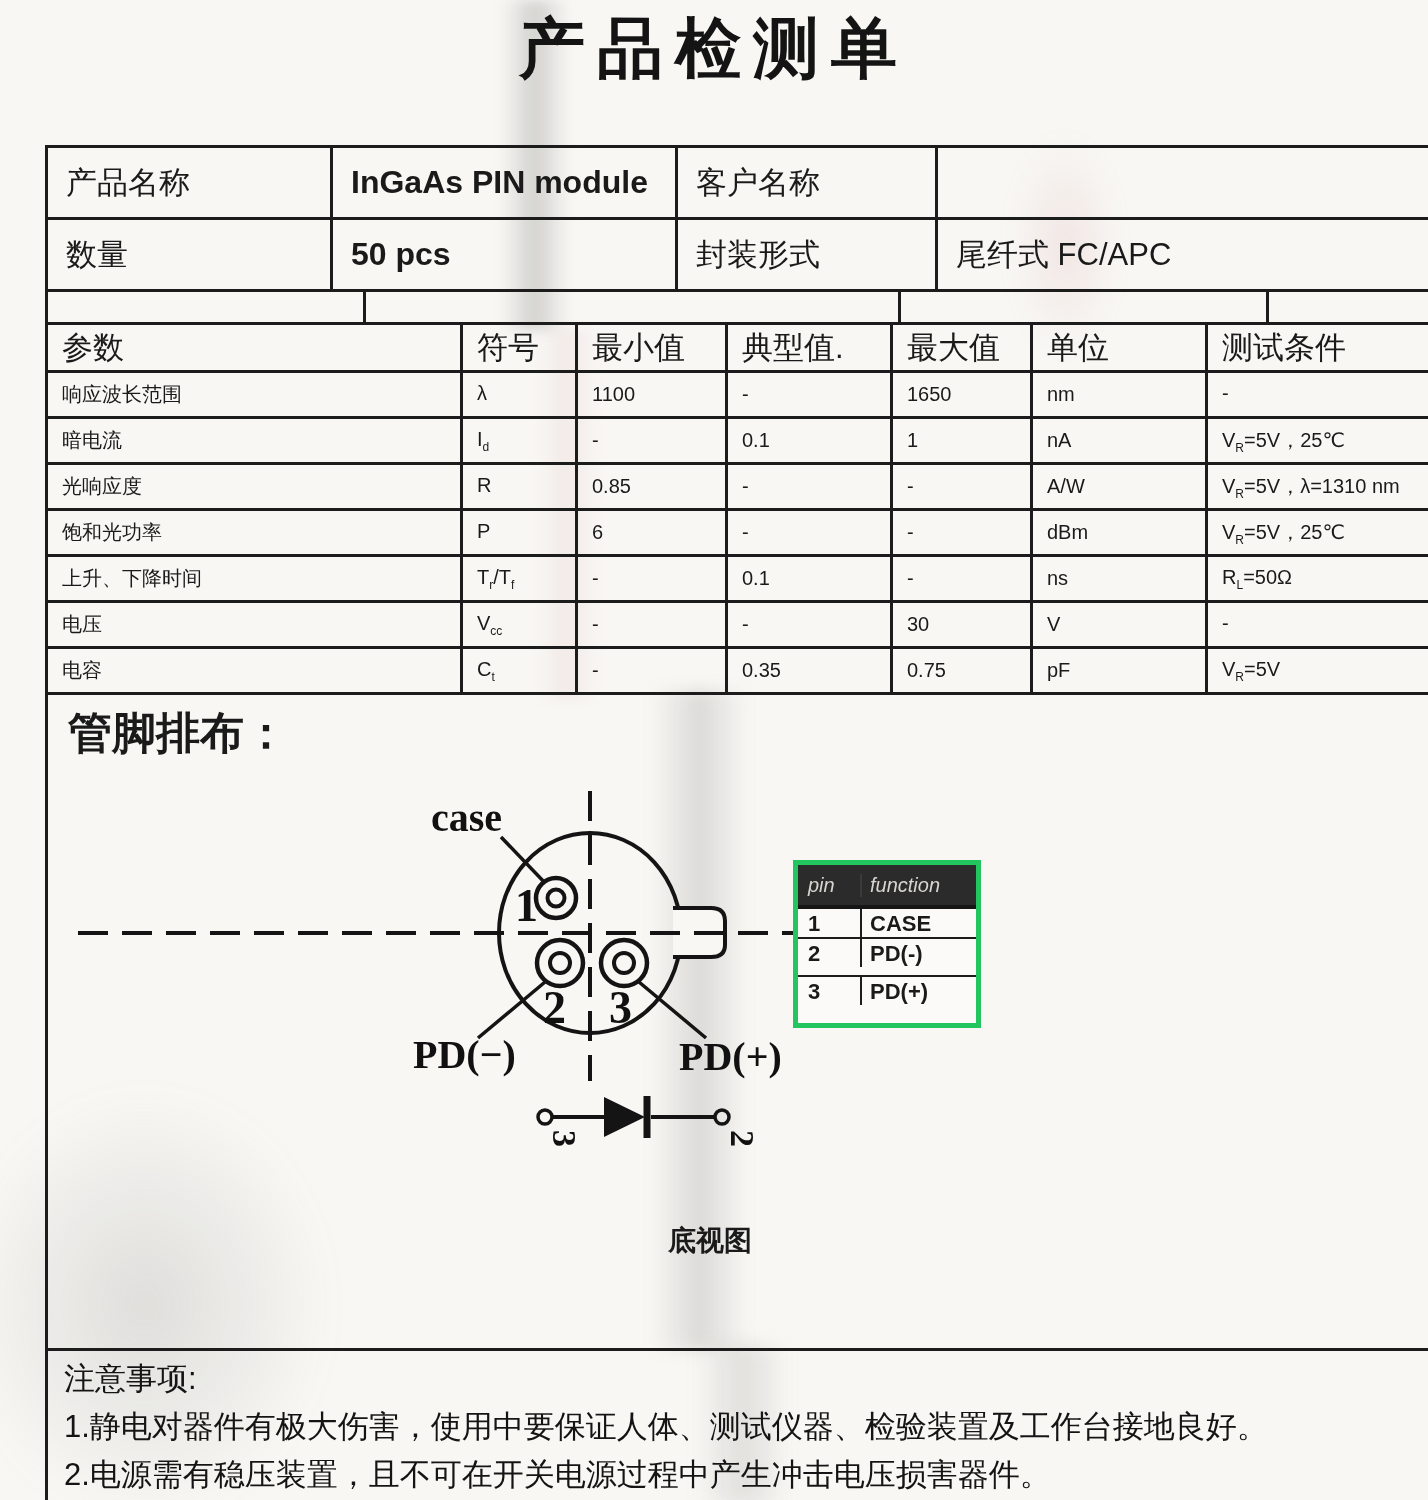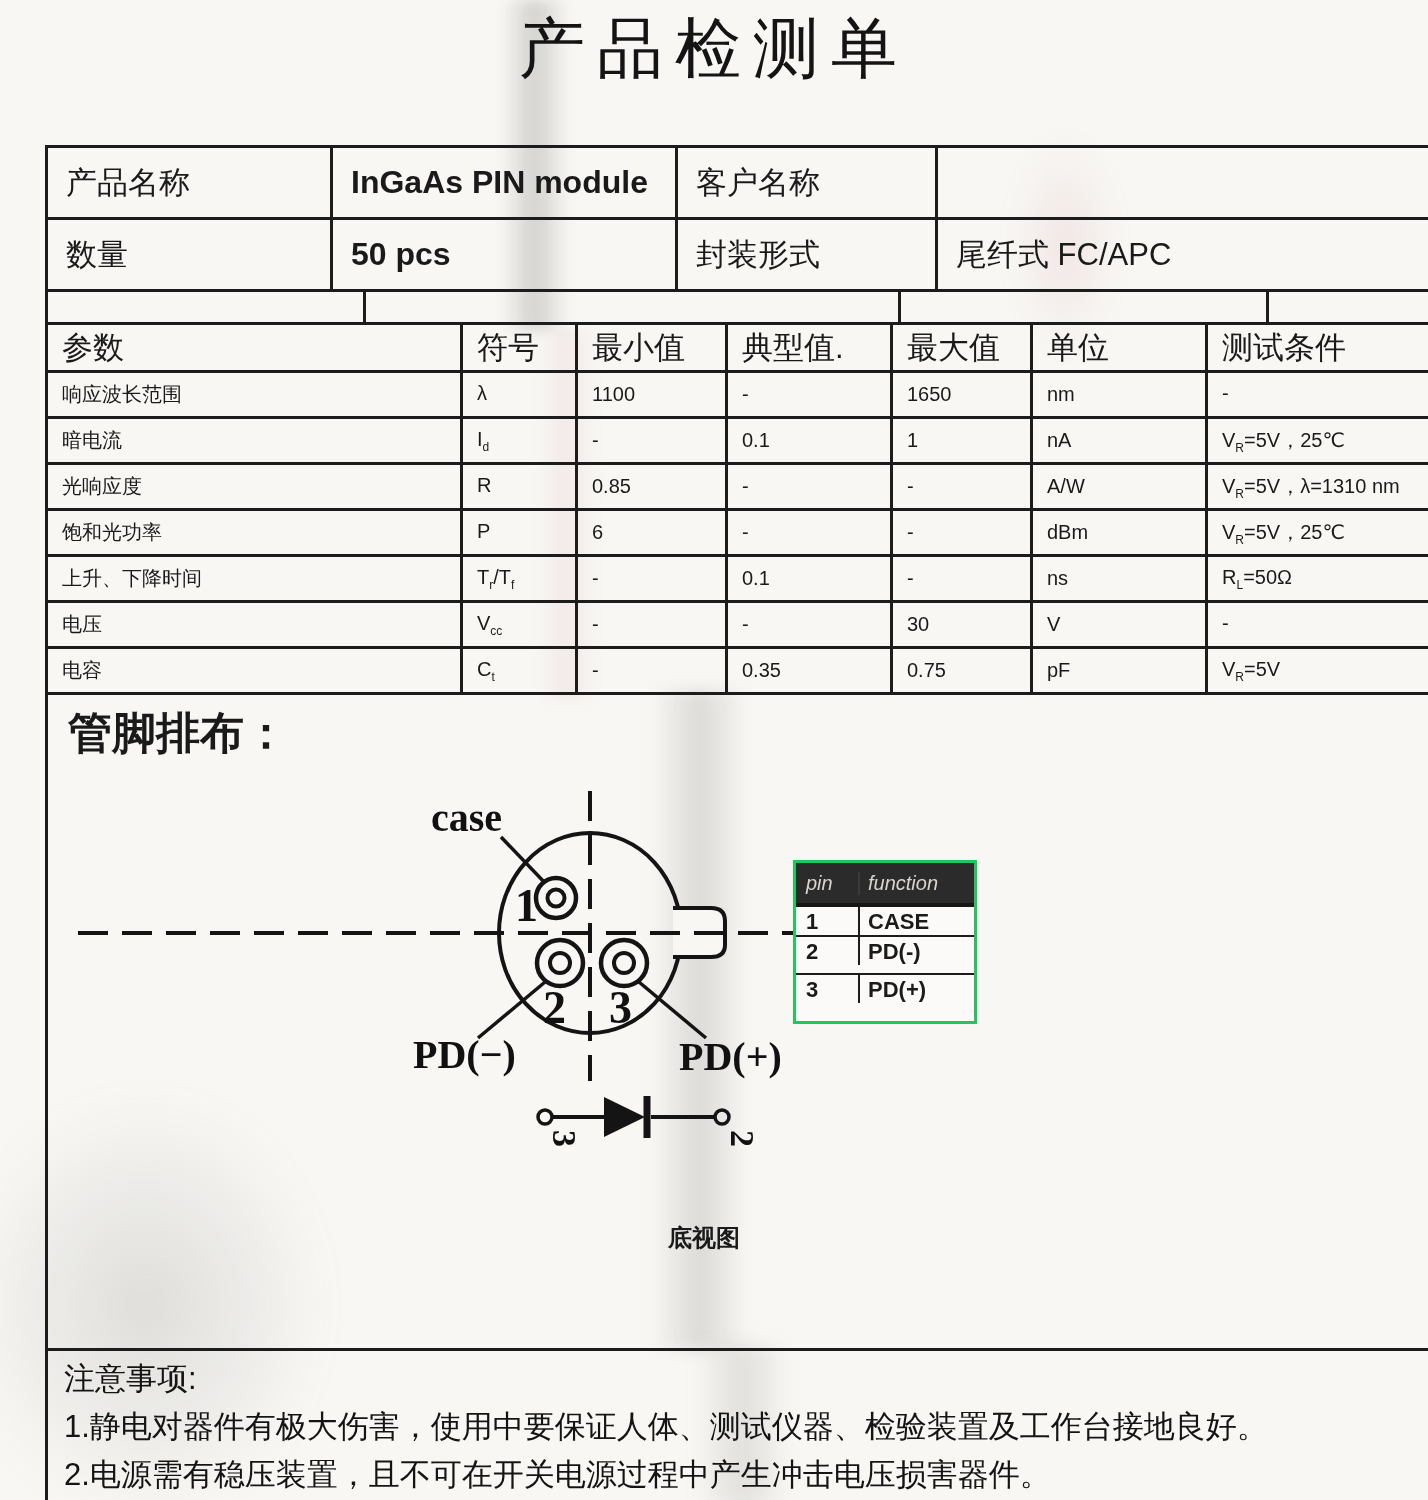--- a/index.html
+++ b/index.html
@@ -13,21 +13,21 @@
   .smudge{position:absolute;pointer-events:none;}
   .s1{left:500px;top:0;width:70px;height:330px;background:linear-gradient(90deg,transparent,rgba(118,115,112,.28),transparent);filter:blur(6px);}
   .s2{left:652px;top:690px;width:95px;height:660px;background:linear-gradient(90deg,transparent,rgba(118,115,112,.22),transparent);filter:blur(8px);}
   .s3{left:-40px;top:1090px;width:370px;height:430px;background:radial-gradient(closest-side,rgba(135,133,129,.22),transparent);filter:blur(16px);}
   .s4{left:1005px;top:130px;width:120px;height:230px;background:radial-gradient(closest-side,rgba(205,130,130,.13),transparent);filter:blur(8px);}
   .s5{left:535px;top:330px;width:65px;height:370px;background:linear-gradient(90deg,transparent,rgba(195,125,125,.10),transparent);filter:blur(6px);}
   .s6{left:695px;top:1345px;width:95px;height:160px;background:linear-gradient(90deg,transparent,rgba(118,115,112,.18),transparent);filter:blur(9px);}
 
   .title{
     position:absolute;top:4px;left:0;width:100%;text-align:center;
-    font-size:66px;font-weight:400;letter-spacing:12px;color:#141414;
+    font-size:66px;font-weight:700;letter-spacing:12px;color:#141414;
   }
 
   table{border-collapse:collapse;table-layout:fixed;position:absolute;}
   td,th{border:3px solid #1c1c1c;vertical-align:middle;text-align:left;overflow:hidden;white-space:nowrap;}
 
   .info-table{left:45px;top:145px;width:1400px;}
   .info-table tr{height:72px;}
   .info-table td{font-size:31px;font-weight:400;padding:0 0 0 18px;}
   .info-table td.val{font-weight:600;font-size:32px;}
 
@@ -39,23 +39,23 @@
   .param-table tr{height:46px;}
   .param-table tr.head{height:48px;}
   .param-table th{font-size:31px;font-weight:500;padding:0 0 0 14px;margin-left:37px;}
   .param-table td{font-size:20px;font-weight:500;padding:0 0 0 14px;}
   sub{font-size:0.60em;}
 
   .pin-box{position:absolute;left:45px;top:692px;width:1383px;height:656px;
     border-left:3px solid #1c1c1c;border-bottom:3px solid #1c1c1c;}
   .pin-heading{position:absolute;left:20px;top:12px;font-size:44px;font-weight:700;}
   .diagram{position:absolute;left:15px;top:83px;width:880px;height:500px;}
-  .caption{position:absolute;left:620px;top:530px;font-size:24px;font-weight:700;}
-
-  .pinfn{position:absolute;left:745px;top:168px;width:178px;border:3px solid #22c55e;background:#fbfaf8;}
+  .caption{position:absolute;left:620px;top:530px;font-size:28px;font-weight:700;}
+
+  .pinfn{position:absolute;left:745px;top:168px;width:178px;border:5px solid #22c55e;background:#fbfaf8;}
   .pinfn-head{display:flex;height:40px;background:#2b2b2b;color:#d8d5d0;font-size:20px;font-style:italic;align-items:center;border-bottom:4px solid #161616;}
   .pinfn-row{display:flex;font-size:22px;font-weight:700;border-bottom:2.5px solid #1c1c1c;align-items:flex-start;}
   .pinfn-row:last-child{border-bottom:none;}
   .r1{height:28px;} .r2{height:36px;} .r3{height:46px;}
   .pc1{width:62px;padding:2px 0 0 10px;box-sizing:border-box;}
   .pc2{flex:1;border-left:2.5px solid #1c1c1c;padding:2px 0 0 8px;}
   .pinfn-head .pc1,.pinfn-head .pc2{padding-top:0;align-self:center;border-color:#3a3a3a;}
 
   .notes{position:absolute;left:45px;top:1348px;width:1383px;height:200px;
     border-left:3px solid #1c1c1c;border-top:3px solid #1c1c1c;

